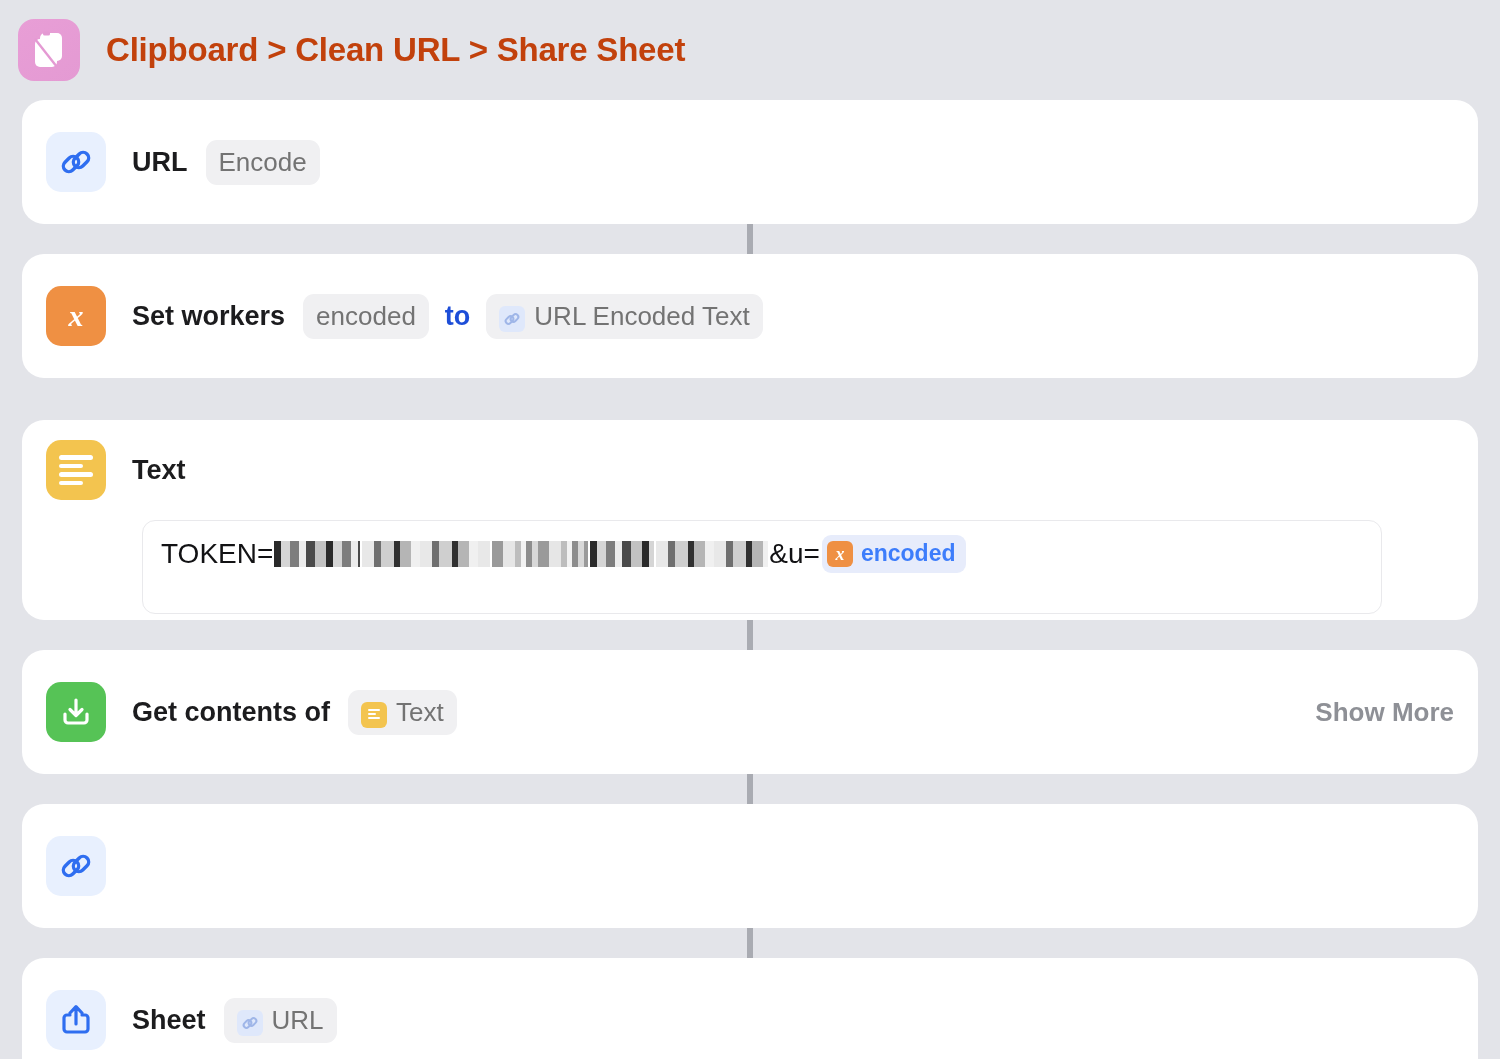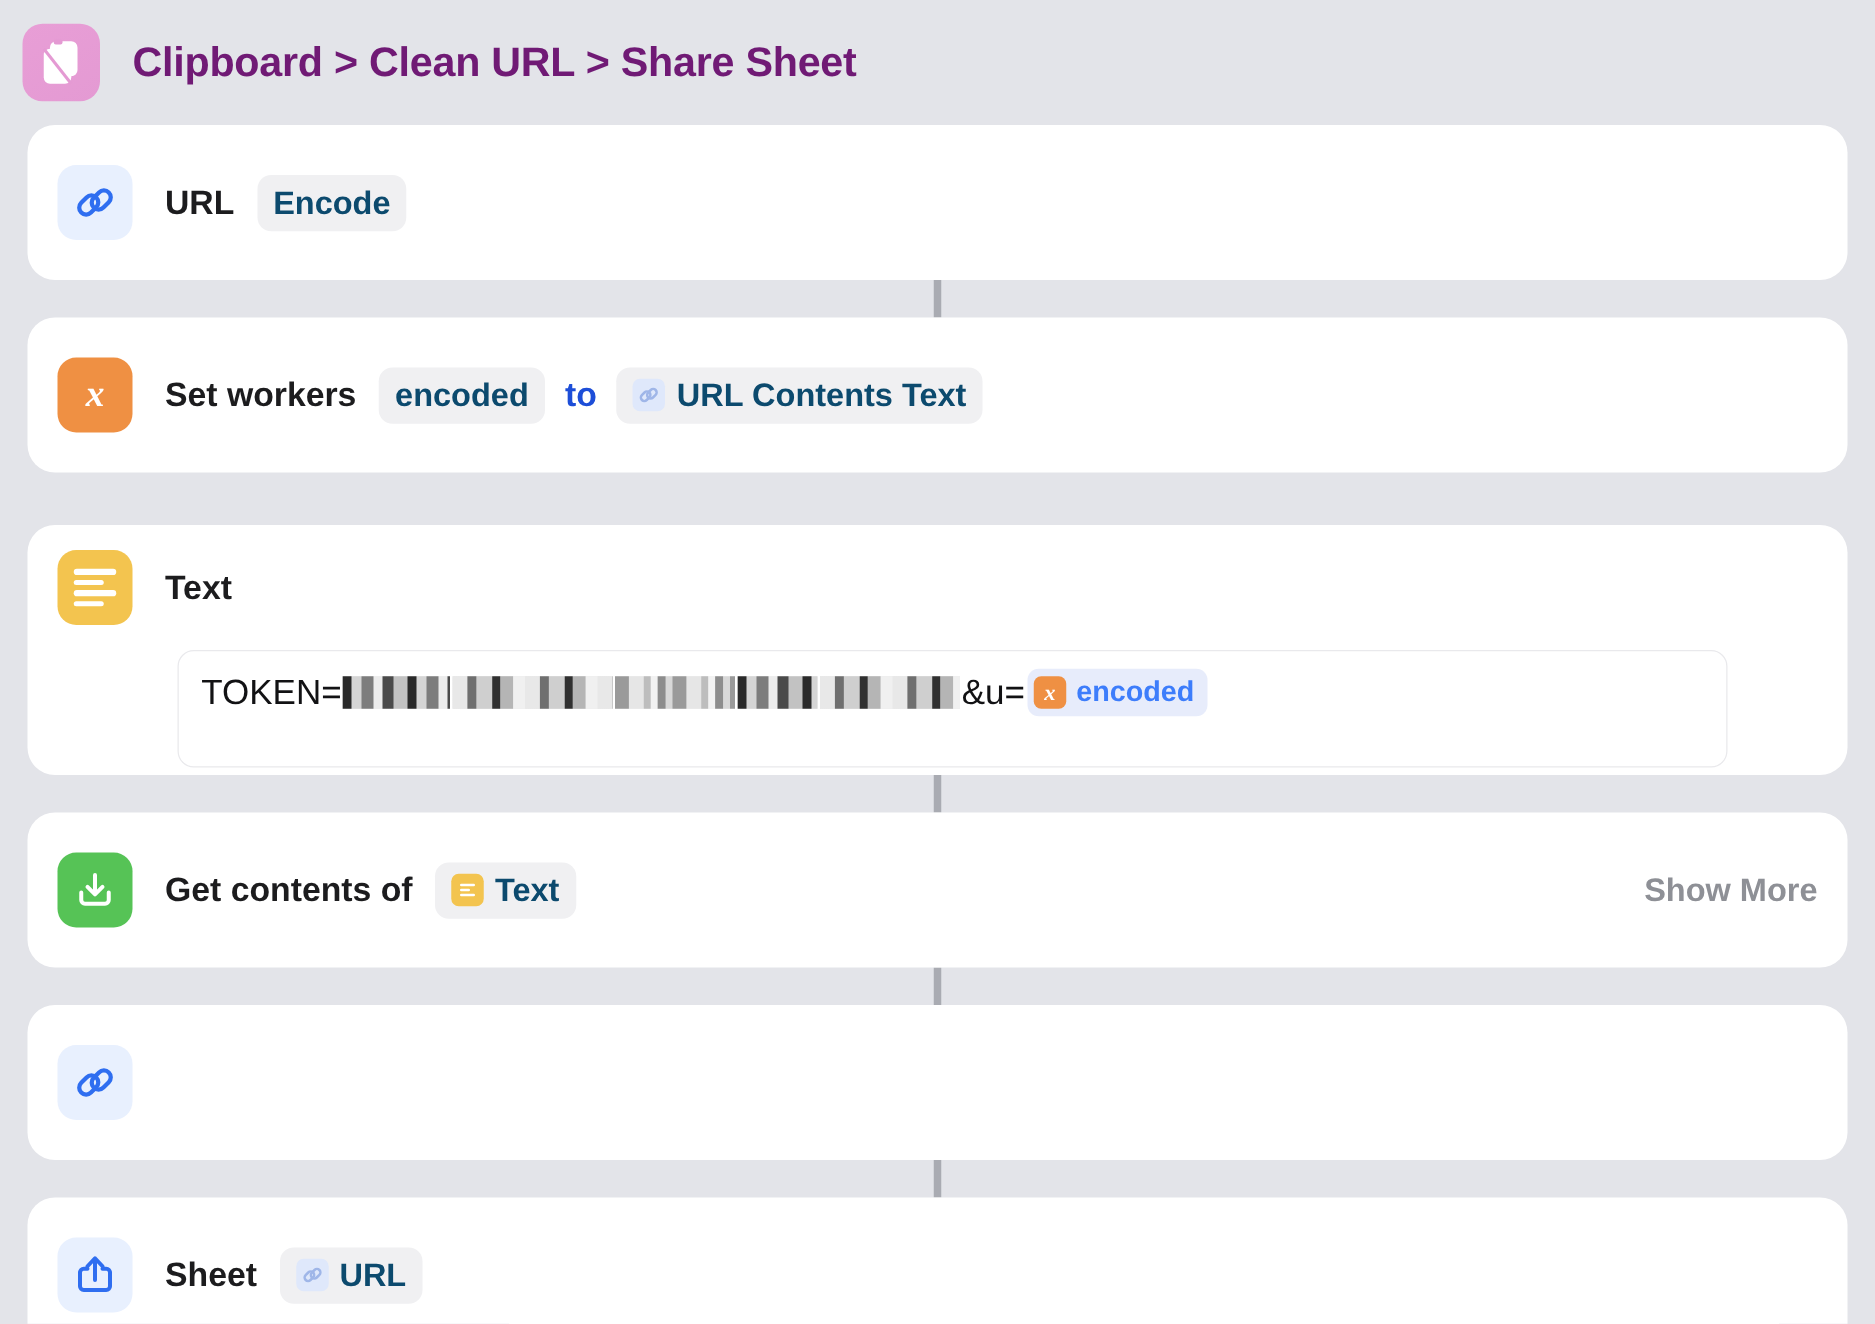--- a/index.html
+++ b/index.html
@@ -30,21 +30,21 @@
     background: linear-gradient(145deg, #e89ed6, #e49ad3);
     display: flex;
     align-items: center;
     justify-content: center;
     flex: 0 0 auto;
   }
   .header-title {
     margin-left: 26px;
     font-size: 33px;
     font-weight: bold;
-    color: #701a75;
+    color: #c2410c;
     letter-spacing: -0.2px;
     white-space: nowrap;
   }
 
   
   .flow {
     position: relative;
     padding: 0 22px 0 22px;
   }
   .card {
@@ -113,28 +113,28 @@
     font-size: 27px;
     font-weight: bold;
     color: #1c1c1e;
     margin-left: 26px;
     white-space: nowrap;
   }
 
   
   .pill {
     display: inline-flex;
-    align-items: center;
+    align-items: flex-end;
     gap: 9px;
     background: #f0f0f2;
     border-radius: 11px;
     padding: 7px 13px;
     font-size: 26px;
-    font-weight: bold;
-    color: #0c4a6e;
+    font-weight: normal;
+    color: #737373;
     white-space: nowrap;
     margin-left: 16px;
   }
   .pill.first { margin-left: 18px; }
   .pill .badge {
     width: 26px;
     height: 26px;
     border-radius: 6px;
     display: inline-flex;
     align-items: center;
@@ -291,21 +291,21 @@
       <div class="conn-word">to</div>
       <div class="pill">
         <span class="badge bluesoft">
           <svg width="18" height="18" viewBox="0 0 36 36" aria-hidden="true">
             <g stroke="#9fb6e8" stroke-width="4" fill="none" stroke-linecap="round">
               <rect x="4.5" y="14.5" width="17" height="11" rx="5.5" transform="rotate(-45 13 20)"></rect>
               <rect x="14.5" y="10.5" width="17" height="11" rx="5.5" transform="rotate(-45 23 16)"></rect>
             </g>
           </svg>
         </span>
-        <span>URL Contents Text</span>
+        <span>URL Encoded Text</span>
       </div>
     </div>
   </div>
 
   <div class="gap-lg"></div>
 
   <div class="card tall">
     <div class="text-head">
       <div class="glyph yellow">
         <span class="lines-icon">

